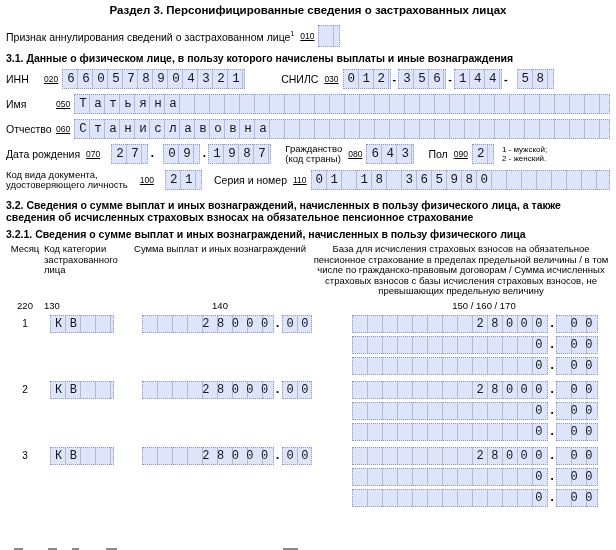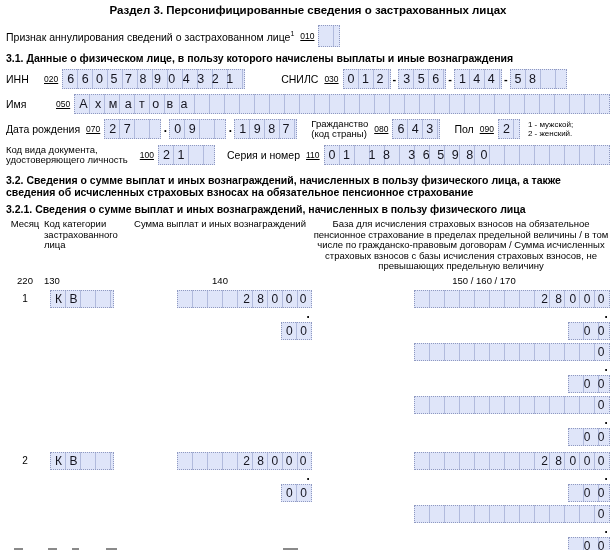--- a/index.html
+++ b/index.html
@@ -14,46 +14,46 @@
   .lbl{font-size:10.5px; white-space:nowrap;}
   .lbl2{font-size:9.5px; line-height:10.5px; white-space:nowrap;}
   .code{font-size:8.5px; white-space:nowrap; margin:0 4px 0 6px;text-decoration:underline;}
   sup{font-size:7px;}
   
   .comb{
     display:inline-block; box-sizing:border-box; height:20px; overflow:hidden;
     background-color:#dfe5f9;
     background-image:repeating-linear-gradient(to right, rgba(0,0,0,0) 0px, rgba(0,0,0,0) 14px, rgba(122,134,186,.45) 14px, rgba(122,134,186,.45) 15px);
     border:1px dotted #8f99c0;
-    font-family:Liberation Sans, sans-serif; font-size:12.5px; line-height:17px;
+    font-family:Liberation Mono, monospace; font-size:12.5px; line-height:17px;
     letter-spacing:7.5px; color:#15151f; white-space:nowrap; padding:1px 16px 0 4px;
     vertical-align:middle;
   }
   .comb.num{text-align:right; padding-right:3px;}
   .comb.num .v{margin-right:-6px;}
   .comb.small{height:18px; font-size:12px; line-height:15px;}
   .dash{font-weight:bold; margin:0 2px; font-size:11px;}
   .dot{font-family:"Liberation Mono",monospace; font-weight:bold; font-size:12px; width:8px; text-align:center;}
   .gap{display:inline-block;}
   .legend{font-size:8px; line-height:9px; margin-left:8px; white-space:nowrap;}
   
-  .w1{width:18px;} .w2{width:57px;} .w3{width:48px;} .w4{width:63px;}
+  .w1{width:18px;} .w2{width:37px;margin-left:7px;} .w3{width:48px;} .w4{width:63px;}
   .w12{width:183px;} .wflex{flex:1;}
   .w010{width:17px; height:22px;}
   
   .thead{display:flex; align-items:flex-start; font-size:9.5px; line-height:10.5px; margin-top:4px;}
   .c-month{width:38px; text-align:center; flex:none;}
   .c-cat{width:84px; text-align:left; flex:none;}
   .c-pay{width:184px; text-align:center; flex:none;}
   .c-base{flex:1; text-align:center;}
   .codesrow{display:flex; font-size:9.5px; margin:3px 0 4px 0;}
   .trow{display:flex; align-items:flex-start; margin-bottom:3px;}
   .tgroup{margin-bottom:6px;}
   .mnum{font-size:10px; padding-top:3px;}
-  .cells{display:flex; align-items:flex-end;flex-direction:column;}
+  .cells{display:flex; align-items:center;}
   .c-cat .comb{width:64px; margin-left:6px;}
   .c-pay .cells{padding-left:14px;}
   .c-pay .big{width:135px;} .c-pay .dec{width:31px;}
   .c-base .cells{padding-left:40px;}
   .c-base .big{width:196px;} .c-base .dec{width:42px;}
   
   .footnote{position:absolute; left:6px; bottom:0; height:4px; width:604px;}
   .frag{position:absolute; bottom:0; height:2px; background:#8a8a8a;}
 </style>
 </head>
@@ -84,23 +84,28 @@
     <span class="dash">-</span>
     <span class="comb w3"><span class="v">144</span></span>
     <span class="dash">-</span>
     <span class="comb w2"><span class="v">58</span></span>
   </div>
 
 
   <div class="row">
     <span class="lbl" style="width:44px">Имя</span>
     <span class="code">050</span>
-    <span class="comb wflex"><span class="v">Ахматова</span></span>
-  </div>
-
+    <span class="comb wflex"><span class="v">Татьяна</span></span>
+  </div>
+
+  <div class="row">
+    <span class="lbl" style="width:44px">Отчество</span>
+    <span class="code">060</span>
+    <span class="comb wflex"><span class="v">Станиславовна</span></span>
+  </div>
 
   <div class="row">
     <span class="lbl">Дата рождения</span>
     <span class="code">070</span>
     <span class="comb w2"><span class="v">27</span></span>
     <span class="dot">.</span>
     <span class="comb w2"><span class="v">09</span></span>
     <span class="dot">.</span>
     <span class="comb w4"><span class="v">1987</span></span>
     <span class="gap" style="width:14px"></span>

